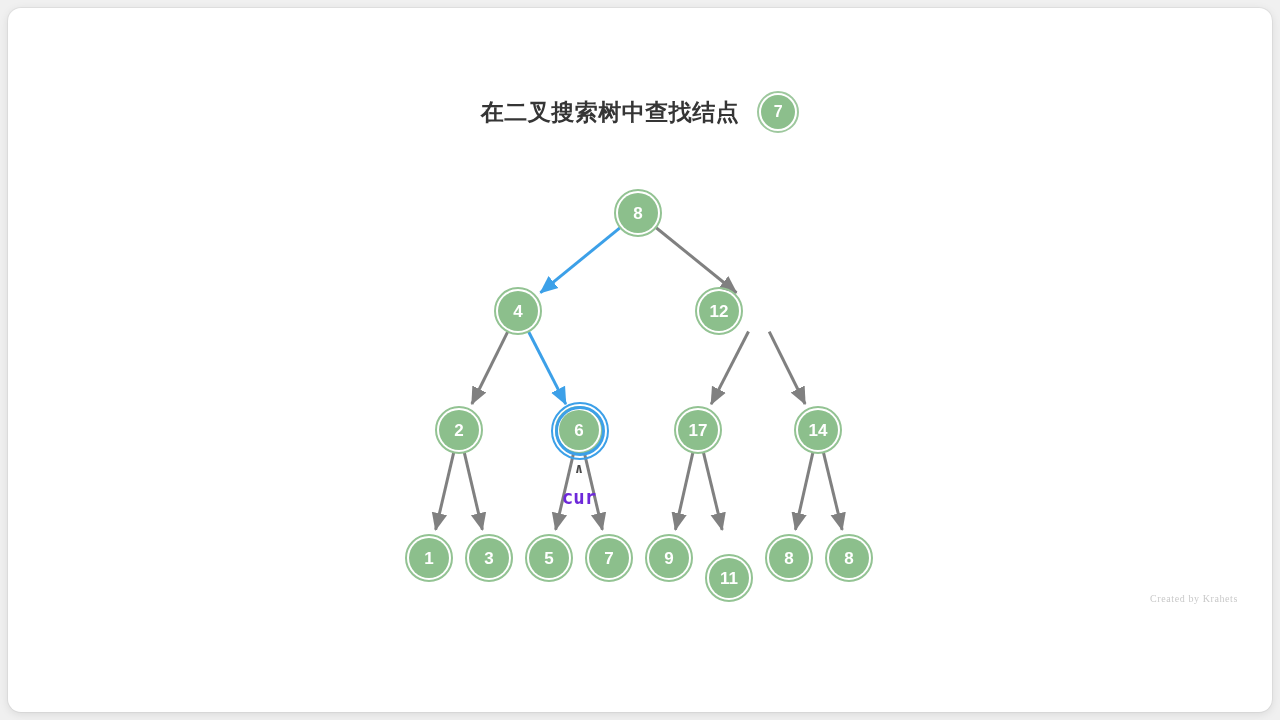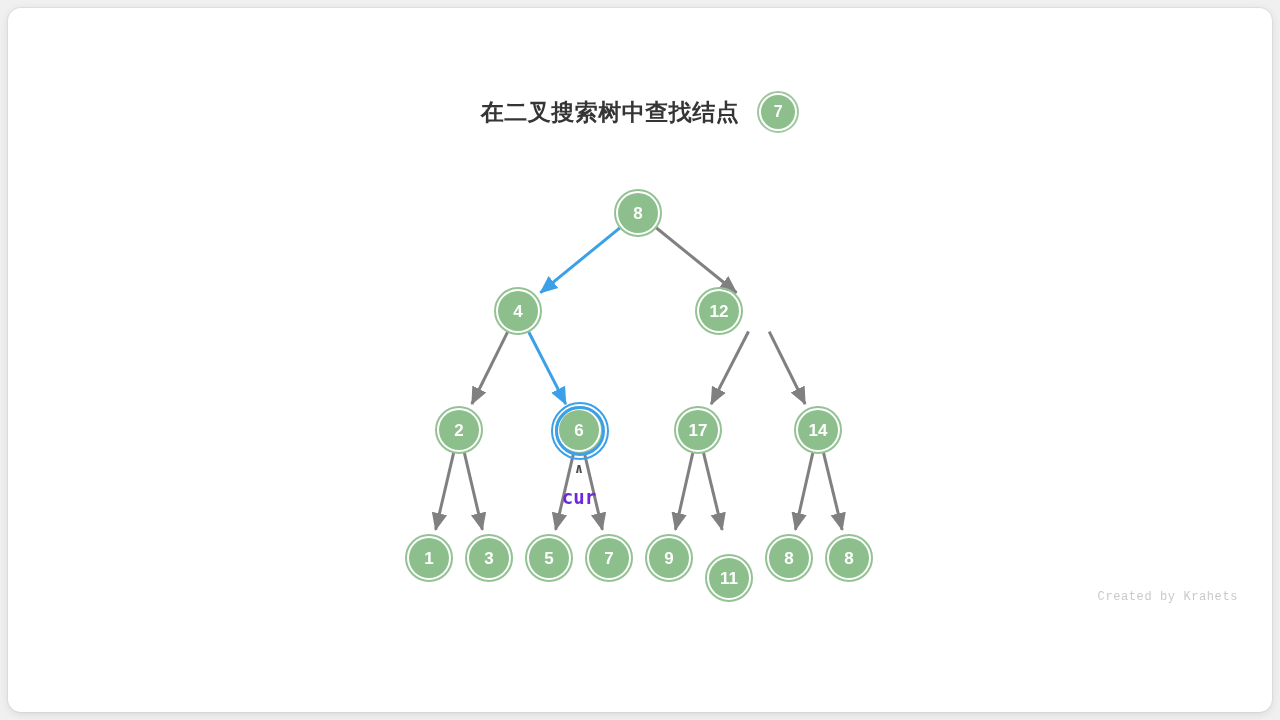--- a/index.html
+++ b/index.html
@@ -138,22 +138,22 @@
     font-weight: bold;
     transform: translate(-50%, -50%);
     line-height: 1;
     white-space: nowrap;
   }
   .credit {
     position: absolute;
     right: 42px;
     bottom: 24px;
     color: #c9c9c9;
-    font-family: Liberation Mono, monospace;
-    font-size: 12px;
+    font-family: Liberation Serif, serif;
+    font-size: 10px;
     letter-spacing: 0.6px;
     white-space: nowrap;
   }
 </style>
 </head>
 <body>
 
 <div id="root">
   <div id="card"></div>
 

